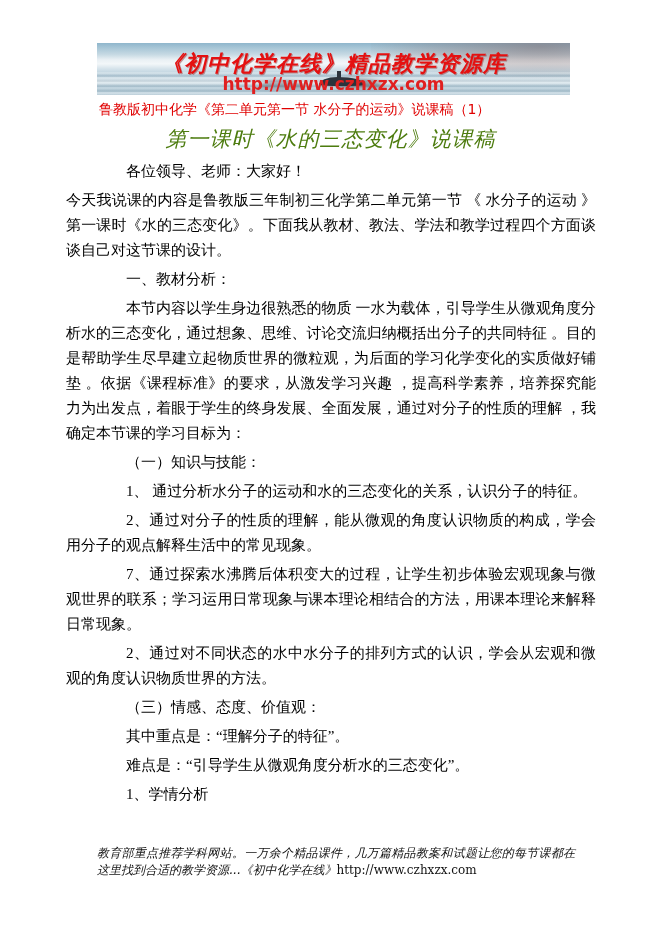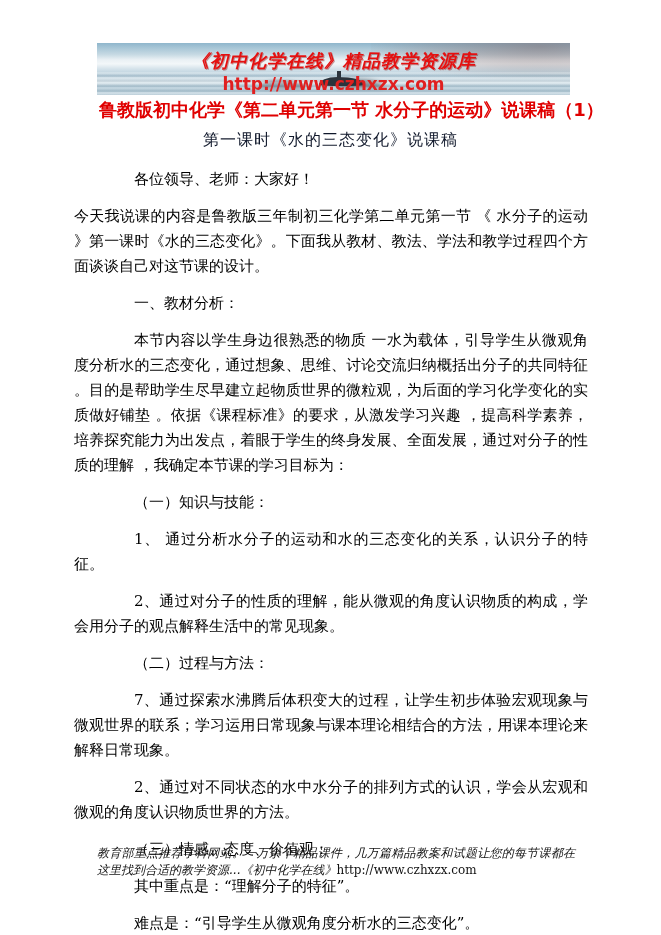--- a/index.html
+++ b/index.html
@@ -39,60 +39,61 @@
   }
   .banner .boat::before{
     content:"";position:absolute;left:18px;top:-6px;width:4px;height:7px;
     background:#2b333c;
   }
   .banner-title{
     position:absolute;left:0;top:6px;width:100%;
     text-align:center;
     font-family:Liberation Mono, monospace;
     font-weight:bold;font-style:italic;
-    font-size:18px;letter-spacing:1px;
+    font-size:22px;letter-spacing:1px;
     color:#e51010;
     text-shadow:1px 1px 0 rgba(130,10,10,.4);
     white-space:nowrap;
   }
   .banner-url{
     position:absolute;left:0;top:31px;width:100%;
     text-align:center;
     font-family:"DejaVu Sans", sans-serif;
     font-weight:bold;
     font-size:17px;
     color:#e02020;
     white-space:nowrap;
   }
 
   
   .red-title{
     position:absolute;left:99px;top:99px;width:540px;
     font-family:"DejaVu Sans", sans-serif;
-    font-weight:bold;
-    font-size:18px;line-height:21px;
+    font-weight:normal;
+    font-size:14px;line-height:21px;
     color:#e00000;
     white-space:nowrap;
   }
   .main-title{
     position:absolute;left:0;top:126px;width:661px;
     text-align:center;
     font-family:"DejaVu Serif", serif;
-    font-size:16px;line-height:27px;
+    font-size:21px;line-height:27px;
     letter-spacing:1px;
-    color:#0f172a;
+    color:#4d7c0f;
+    font-style:italic;
   }
 
   
   .doc-body{
     position:absolute;left:62px;top:155px;width:538px;
     font-size:15px;line-height:25px;
     text-align:justify;
   }
-  .doc-body p{margin:12px;padding:0;}
+  .doc-body p{margin:4px;padding:0;font-family:Liberation Serif, serif;}
   .doc-body p.indent{text-indent:60px;}
 
   
   .doc-footer{
     position:absolute;left:97px;top:845px;width:478px;
     font-size:12px;line-height:17px;
     font-style:italic;
     color:#111;
     text-align:justify;
   }
@@ -118,21 +119,20 @@
   <div class="main-title">第一课时《水的三态变化》说课稿</div>
 
   <div class="doc-body">
       <p class="indent">各位领导、老师：大家好！</p>
       <p>今天我说课的内容是鲁教版三年制初三化学第二单元第一节 《 水分子的运动 》第一课时《水的三态变化》。下面我从教材、教法、学法和教学过程四个方面谈谈自己对这节课的设计。</p>
       <p class="indent">一、教材分析：</p>
       <p class="indent">本节内容以学生身边很熟悉的物质 一水为载体，引导学生从微观角度分析水的三态变化，通过想象、思维、讨论交流归纳概括出分子的共同特征 。目的是帮助学生尽早建立起物质世界的微粒观，为后面的学习化学变化的实质做好铺垫 。依据《课程标准》的要求，从激发学习兴趣 ，提高科学素养，培养探究能力为出发点，着眼于学生的终身发展、全面发展，通过对分子的性质的理解 ，我确定本节课的学习目标为：</p>
       <p class="indent">（一）知识与技能：</p>
       <p class="indent">1、 通过分析水分子的运动和水的三态变化的关系，认识分子的特征。</p>
       <p class="indent">2、通过对分子的性质的理解，能从微观的角度认识物质的构成，学会用分子的观点解释生活中的常见现象。</p>
-      <p class="indent">（二）过程与方法：</p>
       <p class="indent">7、通过探索水沸腾后体积变大的过程，让学生初步体验宏观现象与微观世界的联系；学习运用日常现象与课本理论相结合的方法，用课本理论来解释日常现象。</p>
       <p class="indent">2、通过对不同状态的水中水分子的排列方式的认识，学会从宏观和微观的角度认识物质世界的方法。</p>
       <p class="indent">（三）情感、态度、价值观：</p>
       <p class="indent">其中重点是：“理解分子的特征”。</p>
       <p class="indent">难点是：“引导学生从微观角度分析水的三态变化”。</p>
       <p class="indent">1、学情分析</p>
     </div>
 
   <div class="doc-footer">
     <span>教育部重点推荐学科网站。一万余个精品课件，几万篇精品教案和试题让您的每节课都在这里找到合适的</span><span>教学资源...《初中化学在线》</span><span class="footer-url">http://www.czhxzx.com</span>

